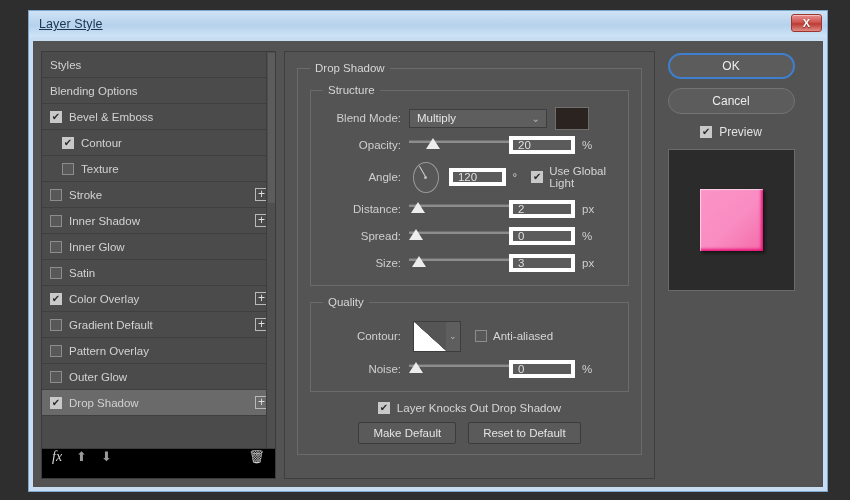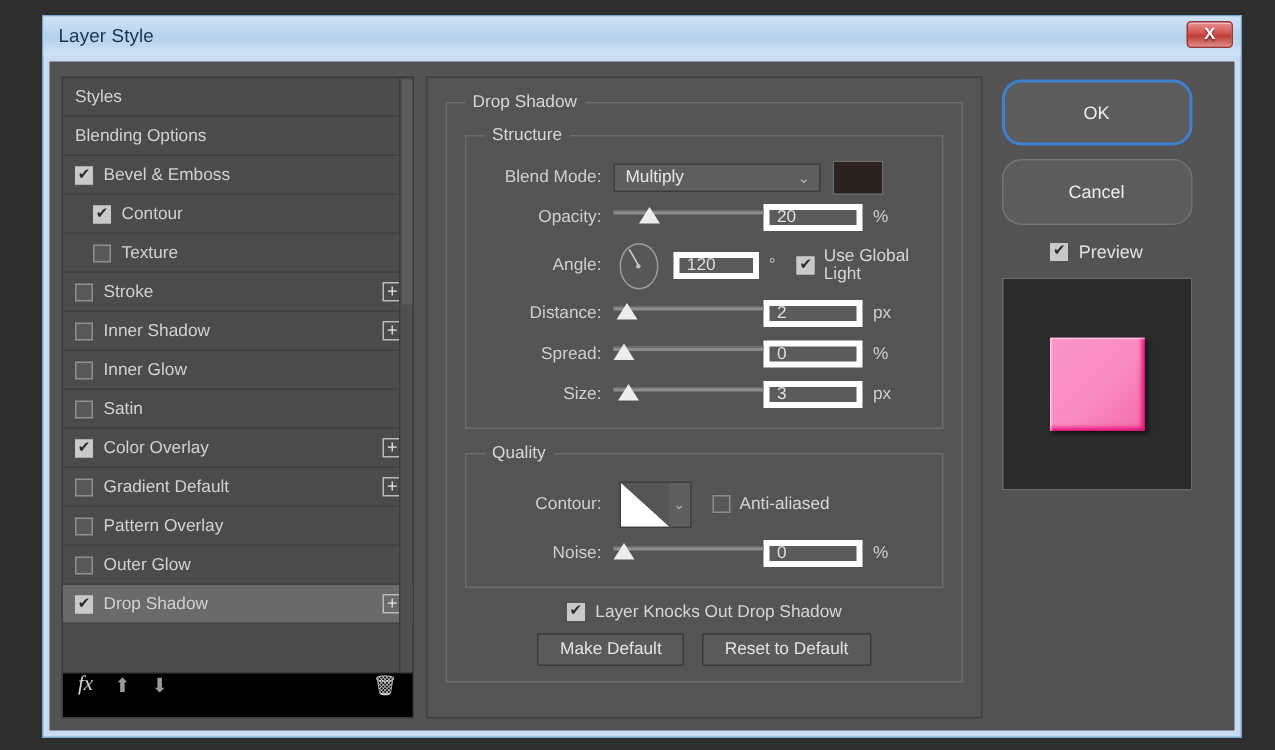--- a/index.html
+++ b/index.html
@@ -20,21 +20,21 @@
     display: flex; flex-direction: column;
   }
   .titlebar {
     height: 26px; flex: 0 0 26px;
     background: linear-gradient(to bottom, #cfe2f5 0%, #b6d2ec 55%, #cfe4f7 100%);
     display: flex; align-items: center;
     padding: 0 4px 0 10px;
     position: relative;
   }
   .title-text {
-    font-size: 12.5px; color: #1b3550; letter-spacing: .1px;
+    font-size: 12.5px; color: #1b3550; letter-spacing: .1px; text-decoration: underline;
   }
   .close-btn {
     position: absolute; right: 5px; top: 3px;
     width: 31px; height: 18px;
     background: linear-gradient(to bottom,#e79090 0%, #d1554f 45%, #bb3a35 55%, #e08b84 100%);
     border: 1px solid #9c3630;
     border-radius: 3px;
     display: flex; align-items: center; justify-content: center;
     box-shadow: inset 0 1px 0 rgba(255,255,255,.45);
   }
@@ -212,21 +212,21 @@
   .btn-row { display: flex; justify-content: center; gap: 12px; margin-top: 8px; }
   .gbtn {
     background: #5a5a5a; border: 1px solid #3b3b3b;
     color: #e4e4e4; font-size: 11.5px;
     padding: 4px 14px; border-radius: 2px;
   }
 
   
   .right-col { width: 136px; display: flex; flex-direction: column; align-items: center; padding-top: 2px; }
   .pill {
-    width: 127px; height: 44px; border-radius: 13px;
+    width: 127px; height: 26px; border-radius: 13px;
     background: #5c5c5c; border: 1px solid #737373;
     color: #ececec; font-size: 12px;
     display: flex; align-items: center; justify-content: center;
     margin-bottom: 9px;
   }
   .pill.primary { border: 2px solid #3f7fd0; }
   .preview-cb { display: flex; align-items: center; gap: 7px; margin: 2px 0 10px 0; }
   .preview-cb span { color: #e2e2e2; font-size: 12px; }
   .preview-box {
     width: 127px; height: 142px;

